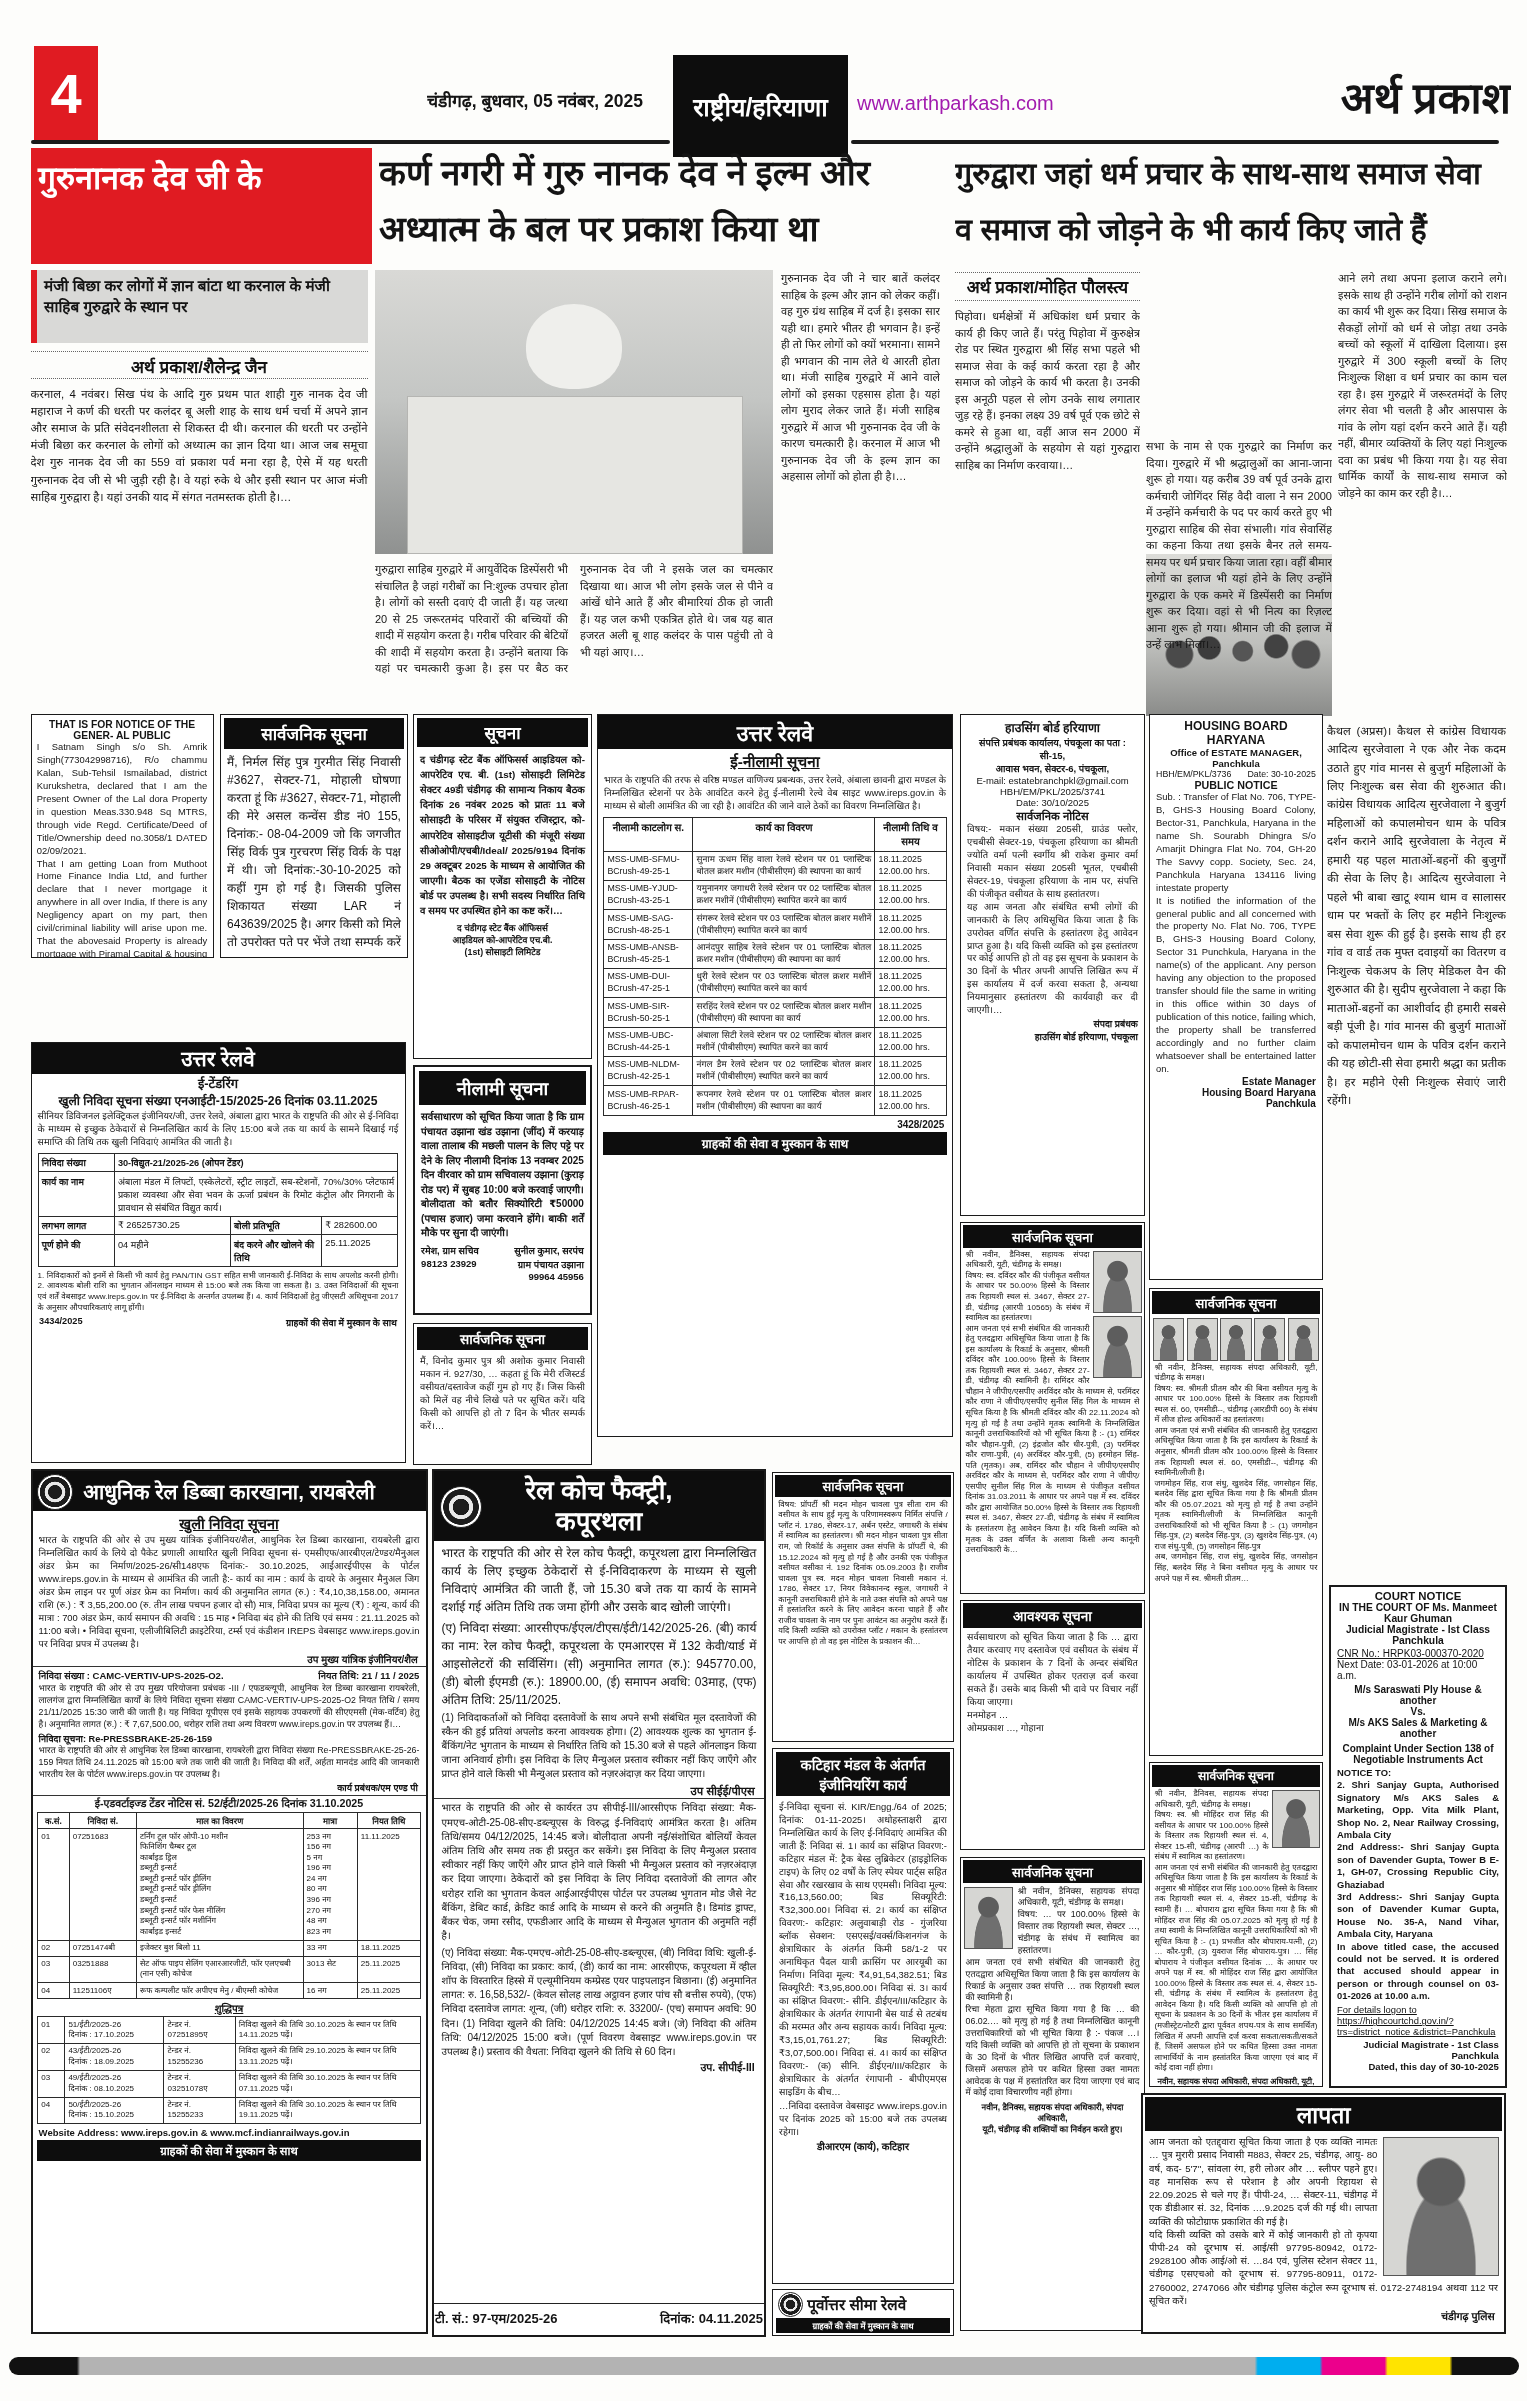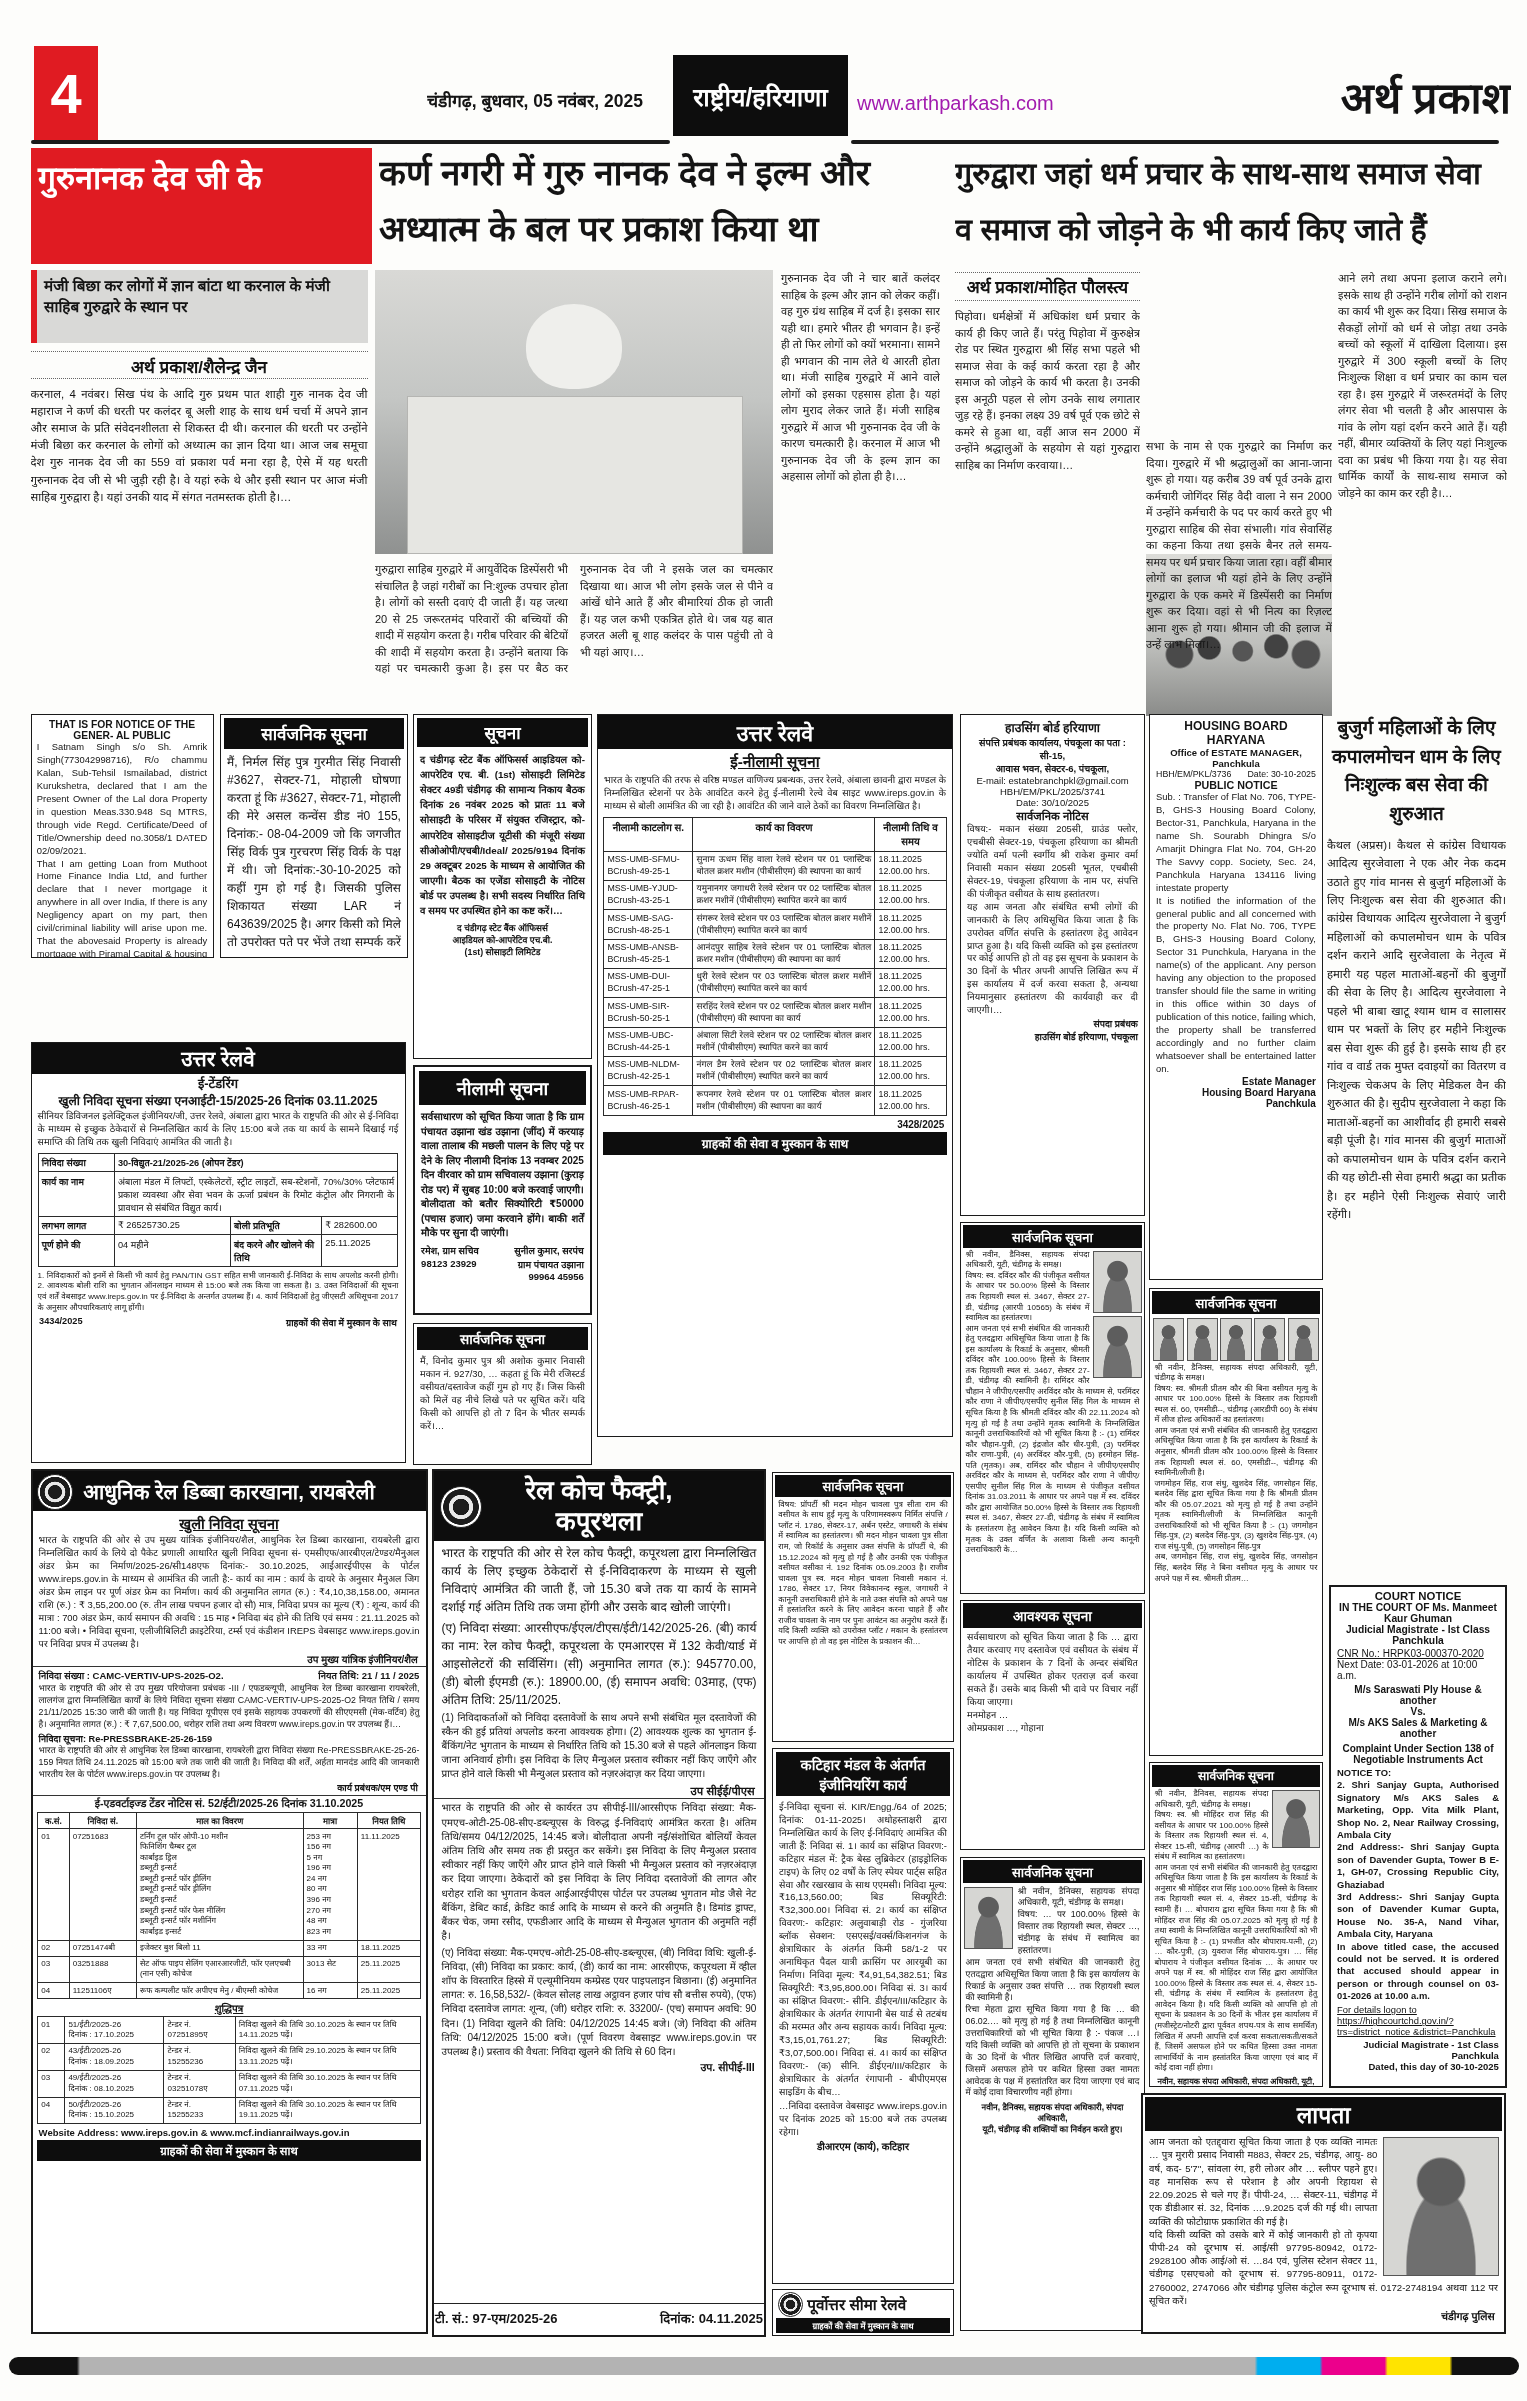--- a/index.html
+++ b/index.html
@@ -37,21 +37,21 @@
   .body13{font-size:10px;line-height:1.42;}
   .body15{font-size:11.4px;line-height:1.5;}
 </style>
 </head>
 <body>
 
 <div class="abs red" style="left:34px;top:46px;width:64px;height:96px;">
   <div class="ctr" style="color:#fff;font-size:56px;font-weight:bold;line-height:96px;">4</div>
 </div>
 <div class="abs b" style="left:427px;top:88px;width:244px;font-size:17.5px;">चंडीगढ़, बुधवार, 05 नवंबर, 2025</div>
-<div class="abs red bhead" style="left:673px;top:55px;width:175px;height:81px;font-size:25px;">राष्ट्रीय/हरियाणा</div>
+<div class="abs red bhead" style="left:673px;top:55px;width:175px;height:102px;font-size:25px;">राष्ट्रीय/हरियाणा</div>
 <div class="abs" style="left:857px;top:92px;width:229px;font-size:20px;color:#a21caf;">www.arthparkash.com</div>
 <div class="abs b" style="left:1297px;top:67px;width:214px;font-size:43px;text-align:right;">अर्थ प्रकाश</div>
 <div class="abs rule" style="left:30.5px;top:140px;width:639px;height:3.8px;border-radius:2.3px;"></div>
 <div class="abs rule" style="left:851px;top:140px;width:648px;height:3.8px;border-radius:2.3px;"></div>
 
 <div class="abs red" style="left:30.5px;top:148px;width:341px;height:116px;padding:4.6px 7.6px;box-sizing:border-box;">
   <div style="color:#fff;font-size:32px;font-weight:bold;line-height:1.6;">
     <div>गुरुनानक देव जी के</div>
   </div>
 </div>
@@ -210,25 +210,20 @@
   </div>
   <div class="ctr b" style="font-size:10.7px;">PUBLIC NOTICE</div>
   <div class="jt pre small12">Sub. : Transfer of Flat No. 706, TYPE-B, GHS-3 Housing Board Colony, Bector-31, Panchkula, Haryana in the name Sh. Sourabh Dhingra S/o Amarjit Dhingra Flat No. 704, GH-20 The Savvy copp. Society, Sec. 24, Panchkula Haryana 134116 living intestate property
 It is notified the information of the general public and all concerned with the property No. Flat No. 706, TYPE B, GHS-3 Housing Board Colony, Sector 31 Punchkula, Haryana in the name(s) of the applicant. Any person having any objection to the proposed transfer should file the same in writing in this office within 30 days of publication of this notice, failing which, the property shall be transferred accordingly and no further claim whatsoever shall be entertained latter on.</div>
   <div class="pre b" style="font-size:10px;text-align:right;">Estate Manager
 Housing Board Haryana
 Panchkula</div>
 </div>
 
 <div class="abs" style="left:1327px;top:714px;width:179px;height:868px;">
-  <div class="ctr b" style="font-size:19px;line-height:1.5;">
-    <div>बुजुर्ग महिलाओं के लिए</div>
-    <div>कपालमोचन धाम के लिए</div>
-    <div>निःशुल्क बस सेवा की शुरुआत</div>
-  </div>
   <div class="jt" style="font-size:11.4px;line-height:1.62;margin-top:7.6px;">कैथल (अप्रस)। कैथल से कांग्रेस विधायक आदित्य सुरजेवाला ने एक और नेक कदम उठाते हुए गांव मानस से बुजुर्ग महिलाओं के लिए निःशुल्क बस सेवा की शुरुआत की। कांग्रेस विधायक आदित्य सुरजेवाला ने बुजुर्ग महिलाओं को कपालमोचन धाम के पवित्र दर्शन कराने आदि सुरजेवाला के नेतृत्व में हमारी यह पहल माताओं-बहनों की बुजुर्गों की सेवा के लिए है। आदित्य सुरजेवाला ने पहले भी बाबा खाटू श्याम धाम व सालासर धाम पर भक्तों के लिए हर महीने निःशुल्क बस सेवा शुरू की हुई है। इसके साथ ही हर गांव व वार्ड तक मुफ्त दवाइयों का वितरण व निःशुल्क चेकअप के लिए मेडिकल वैन की शुरुआत की है। सुदीप सुरजेवाला ने कहा कि माताओं-बहनों का आशीर्वाद ही हमारी सबसे बड़ी पूंजी है। गांव मानस की बुजुर्ग माताओं को कपालमोचन धाम के पवित्र दर्शन कराने की यह छोटी-सी सेवा हमारी श्रद्धा का प्रतीक है। हर महीने ऐसी निःशुल्क सेवाएं जारी रहेंगी।</div>
 </div>
 
 <div class="abs nbox" style="left:30.5px;top:1042px;width:375px;height:421px;box-sizing:border-box;">
   <div class="bhead" style="height:30.5px;font-size:20.6px;">उत्तर रेलवे</div>
   <div class="ctr b" style="font-size:13px;">ई-टेंडरिंग</div>
   <div class="ctr b" style="font-size:12.2px;">खुली निविदा सूचना संख्या एनआईटी-15/2025-26 दिनांक 03.11.2025</div>
   <div class="jt small12" style="padding:1.5px 6.1px;">सीनियर डिविजनल इलेक्ट्रिकल इंजीनियर/जी, उत्तर रेलवे, अंबाला द्वारा भारत के राष्ट्रपति की ओर से ई-निविदा के माध्यम से इच्छुक ठेकेदारों से निम्नलिखित कार्य के लिए 15:00 बजे तक या कार्य के सामने दिखाई गई समाप्ति की तिथि तक खुली निविदाएं आमंत्रित की जाती है।</div>
   <table style="width:calc(100% - 12.2px);margin:2.3px 6.1px;font-size:9.2px;">
     <tbody>

